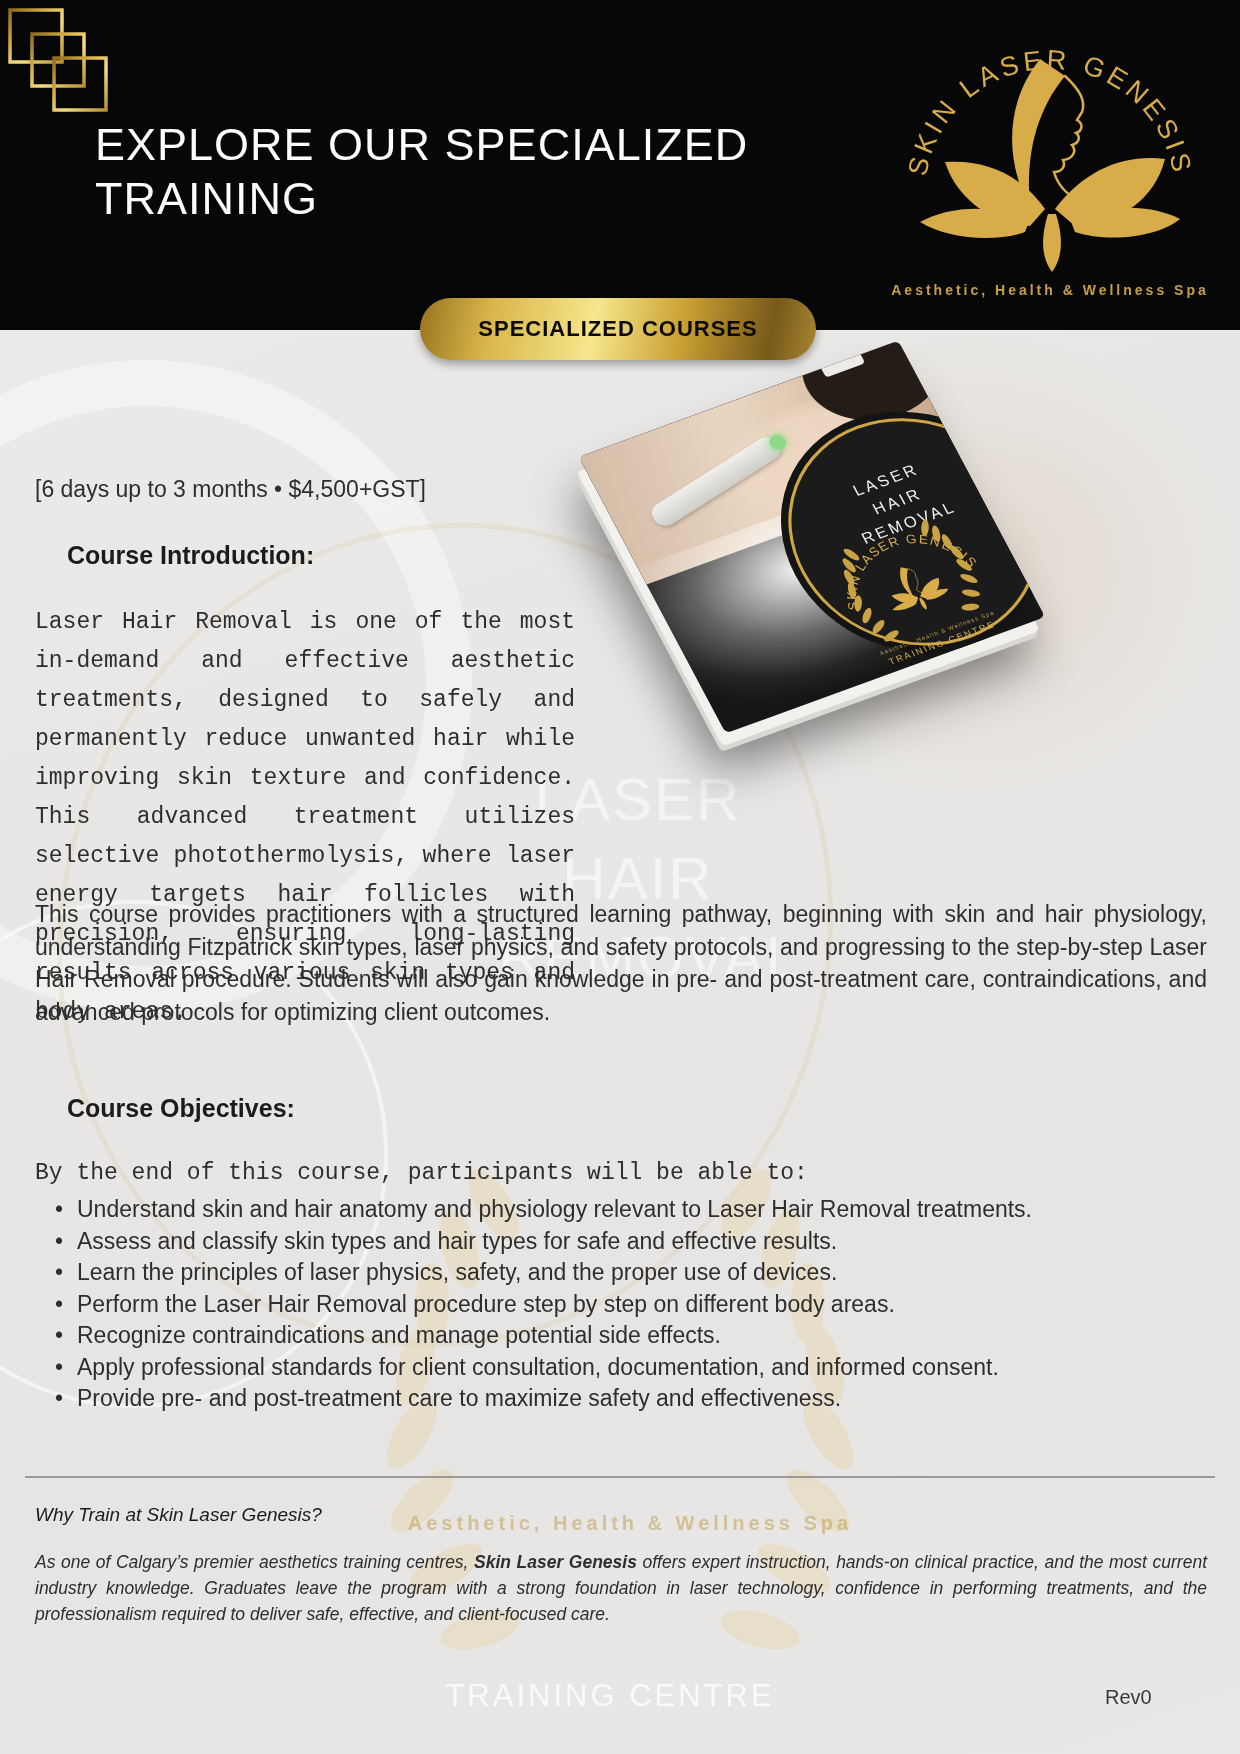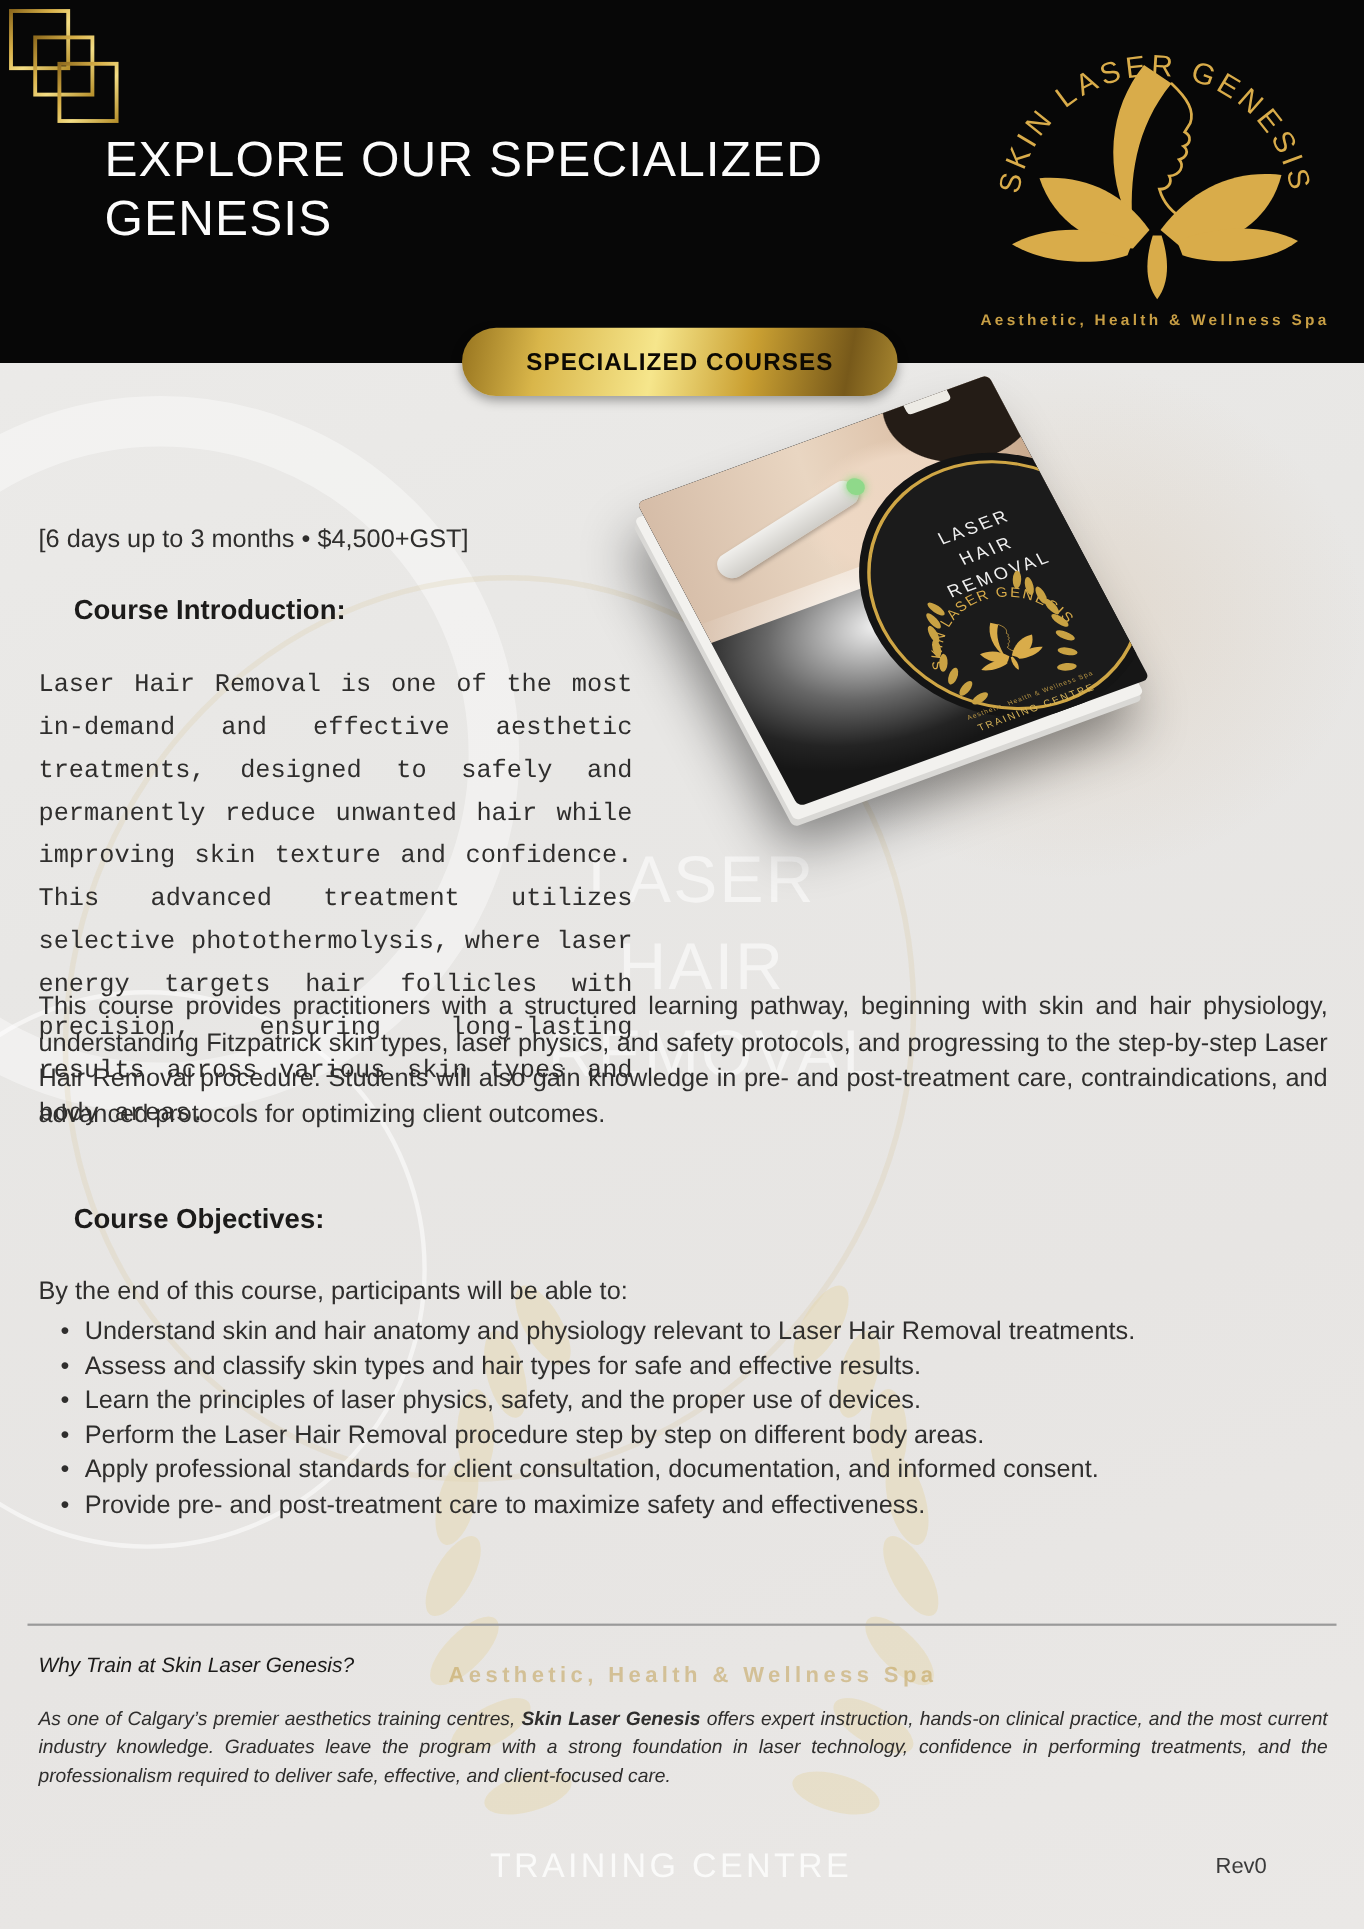--- a/index.html
+++ b/index.html
@@ -37,21 +37,21 @@
   
   .content-el{position:absolute;z-index:2;color:#2f2e2d;}
   .h1{top:394px;left:35px;width:547px;font-size:29px;line-height:45px;font-weight:700;color:#1c1b1a;
       text-align:justify;}
   .meta{top:476px;left:35px;font-size:23px;}
   .sec-h{font-size:25px;font-weight:700;color:#1c1b1a;margin-left:32px;}
   .intro-h{top:541px;left:35px;}
   .intro-p{top:603px;left:35px;width:540px;font-size:23px;line-height:39px;text-align:justify;font-family:Liberation Mono, monospace;}
   .body-p{top:898px;left:35px;width:1172px;font-size:23px;line-height:32.5px;text-align:justify;}
   .obj-h{top:1094px;left:35px;}
-  .lead{top:1160px;left:35px;font-size:23px;}
+  .lead{top:1160px;left:35px;font-size:23px;font-family:Liberation Mono, monospace;}
   .objectives{top:1192px;left:49px;width:1180px;margin:2px;padding:0;list-style:none;}
   .objectives li{position:relative;padding-left:26px;font-size:23px;line-height:31.5px;color:#2f2e2d;}
   .objectives li::before{content:"\2022";position:absolute;left:4px;}
   .divider{top:1476px;left:25px;width:1190px;height:2px;background:#9a9a9a;}
   .why-h{top:1504px;left:35px;font-size:19px;font-weight:400;font-style:italic;color:#1c1b1a;}
   .why-p{top:1549px;left:35px;width:1172px;font-size:17.5px;line-height:26px;font-style:italic;
          text-align:justify;}
   .why-p b{font-style:italic;}
   .rev{top:1686px;left:1105px;font-size:20px;color:#3a3a3a;}
   
@@ -143,21 +143,21 @@
         <line x1="72" y1="46" x2="312" y2="46" stroke-width="4"></line>
         <line x1="72" y1="60" x2="296" y2="60" stroke-width="2.5"></line>
         <line x1="72" y1="77" x2="278" y2="77" stroke-width="2.5"></line>
         <line x1="38" y1="112" x2="38" y2="306" stroke-width="4"></line>
         <line x1="50" y1="112" x2="50" y2="318" stroke-width="2.5"></line>
         <line x1="62" y1="112" x2="62" y2="296" stroke-width="2.5"></line>
       </g>
     </svg>
     <div class="header-title">
       <div>EXPLORE OUR SPECIALIZED</div>
-      <div>GENESIS</div>
+      <div>TRAINING</div>
     </div>
     <svg class="brand-logo" width="360" height="260">
       <path id="arcHeader" d="M 55,180 A 125,125 0 0 1 305,180" fill="none"></path>
       <text font-size="27" letter-spacing="4" fill="#d9ac4a" font-weight="500">
         <textPath href="#arcHeader" startOffset="50%" text-anchor="middle">SKIN LASER GENESIS</textPath>
       </text>
       <use href="#lotus-mark" transform="translate(10,-10)"></use>
     </svg>
     <div class="brand-tagline">Aesthetic, Health &amp; Wellness Spa</div>
   </div>
@@ -170,20 +170,21 @@
   <div class="content-el sec-h intro-h">Course Introduction:</div>
   <div class="content-el intro-p">Laser Hair Removal is one of the most in-demand and effective aesthetic treatments, designed to safely and permanently reduce unwanted hair while improving skin texture and confidence. This advanced treatment utilizes selective photothermolysis, where laser energy targets hair follicles with precision, ensuring long-lasting results across various skin types and body areas.</div>
   <div class="content-el body-p">This course provides practitioners with a structured learning pathway, beginning with skin and hair physiology, understanding Fitzpatrick skin types, laser physics, and safety protocols, and progressing to the step-by-step Laser Hair Removal procedure. Students will also gain knowledge in pre- and post-treatment care, contraindications, and advanced protocols for optimizing client outcomes.</div>
   <div class="content-el sec-h obj-h">Course Objectives:</div>
   <div class="content-el lead">By the end of this course, participants will be able to:</div>
   <ul class="content-el objectives">
     <li>Understand skin and hair anatomy and physiology relevant to Laser Hair Removal treatments.</li>
     <li>Assess and classify skin types and hair types for safe and effective results.</li>
     <li>Learn the principles of laser physics, safety, and the proper use of devices.</li>
     <li>Perform the Laser Hair Removal procedure step by step on different body areas.</li>
+    <li>Recognize contraindications and manage potential side effects.</li>
     <li>Apply professional standards for client consultation, documentation, and informed consent.</li>
     <li>Provide pre- and post-treatment care to maximize safety and effectiveness.</li>
   </ul>
 
   <div class="content-el divider"></div>
   <div class="content-el why-h">Why Train at Skin Laser Genesis?</div>
   <div class="content-el why-p"><span>As one of Calgary’s premier aesthetics training centres, </span><b>Skin Laser Genesis</b><span> offers expert instruction, hands-on clinical practice, and the most current industry knowledge. Graduates leave the program with a strong foundation in laser technology, confidence in performing treatments, and the professionalism required to deliver safe, effective, and client-focused care.</span></div>
 
   <div class="content-el rev">Rev0</div>
 

